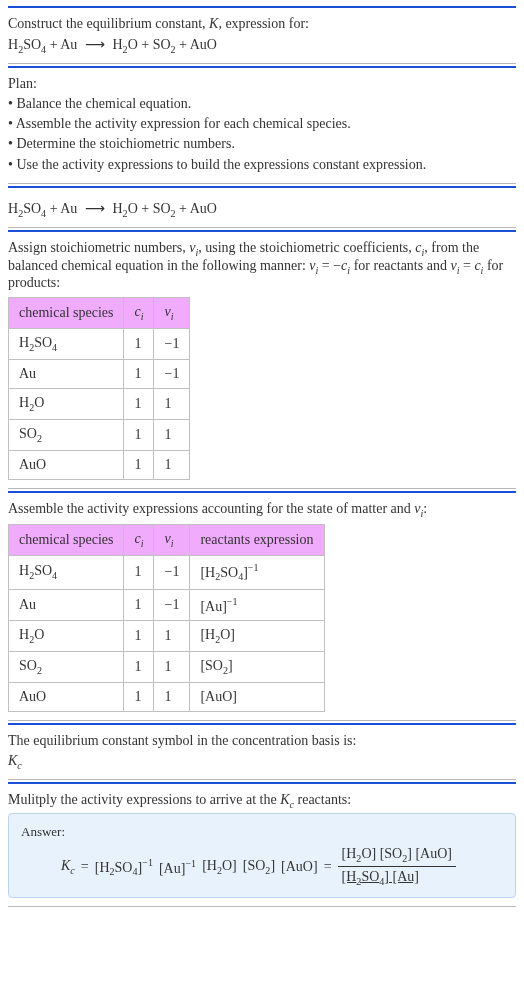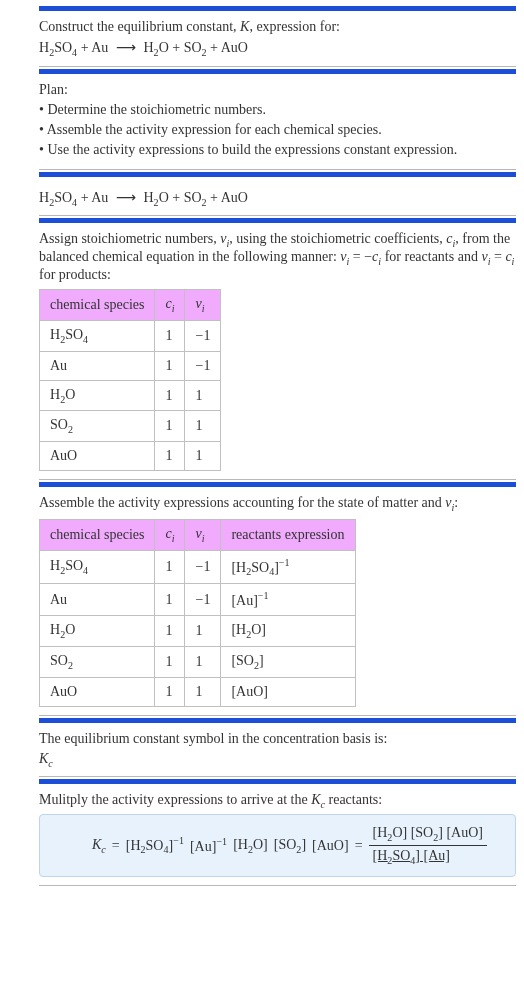--- a/index.html
+++ b/index.html
@@ -8,25 +8,24 @@
     font-family: Georgia, 'Times New Roman', serif;
     font-size: 14px;
     color: #333;
     background: #fff;
     width: 524px;
   }
   .page {
     padding: 6px 8px;
   }
   .section {
-    border-top: 5px solid #1d4ed8;
+    border-top: 2px solid #1d4ed8;
     border-bottom: 1px solid #b8b8b8;
     padding: 8px 0;
     margin-bottom: 2px;
-    margin-left: 31px;
   }
   .eq-line {
     margin-top: 4px;
   }
   .bullets {
     margin: 2px 0 0 0;
   }
   .bullet {
     line-height: 1.45;
   }
@@ -103,22 +102,23 @@
       <span> + </span>
       <span><span>SO</span><sub>2</sub></span>
       <span> + </span>
       <span>AuO</span>
     </div>
   </div>
 
   <div class="section">
     <div>Plan:</div>
     <div class="bullets">
+      <div class="bullet">• Balance the chemical equation.</div>
+      <div class="bullet">• Assemble the activity expression for each chemical species.</div>
       <div class="bullet">• Determine the stoichiometric numbers.</div>
-      <div class="bullet">• Assemble the activity expression for each chemical species.</div>
       <div class="bullet">• Use the activity expressions to build the expressions constant expression.</div>
     </div>
   </div>
 
   <div class="section">
     <div class="eq-line">
       <span><span>H</span><sub>2</sub><span>SO</span><sub>4</sub></span>
       <span> + </span>
       <span>Au</span>
       <span class="arrow">⟶</span>
@@ -221,20 +221,21 @@
     <div class="eq-line">
       <span class="kc-label">K</span><sub class="kc-label">c</sub>
     </div>
   </div>
 
   <div class="section">
     <div>
       <span>Mulitply the activity expressions to arrive at the </span><span class="kc-label">K</span><sub class="kc-label">c</sub><span> reactants:</span>
     </div>
     <div class="answer-box">
+      <div class="ans-label">Answer:</div>
       <div class="ans-content">
         <span><span class="kc-label">K</span><sub class="kc-label">c</sub></span>
         <span> = </span>
         <span><span>[</span><span>H</span><sub>2</sub><span>SO</span><sub>4</sub><span>]</span><sup>−1</sup></span>
         <span><span>[</span><span>Au</span><span>]</span><sup>−1</sup></span>
         <span><span>[</span><span>H</span><sub>2</sub><span>O</span><span>]</span></span>
         <span><span>[</span><span>SO</span><sub>2</sub><span>]</span></span>
         <span><span>[</span><span>AuO</span><span>]</span></span>
         <span> = </span>
         <span class="frac">

